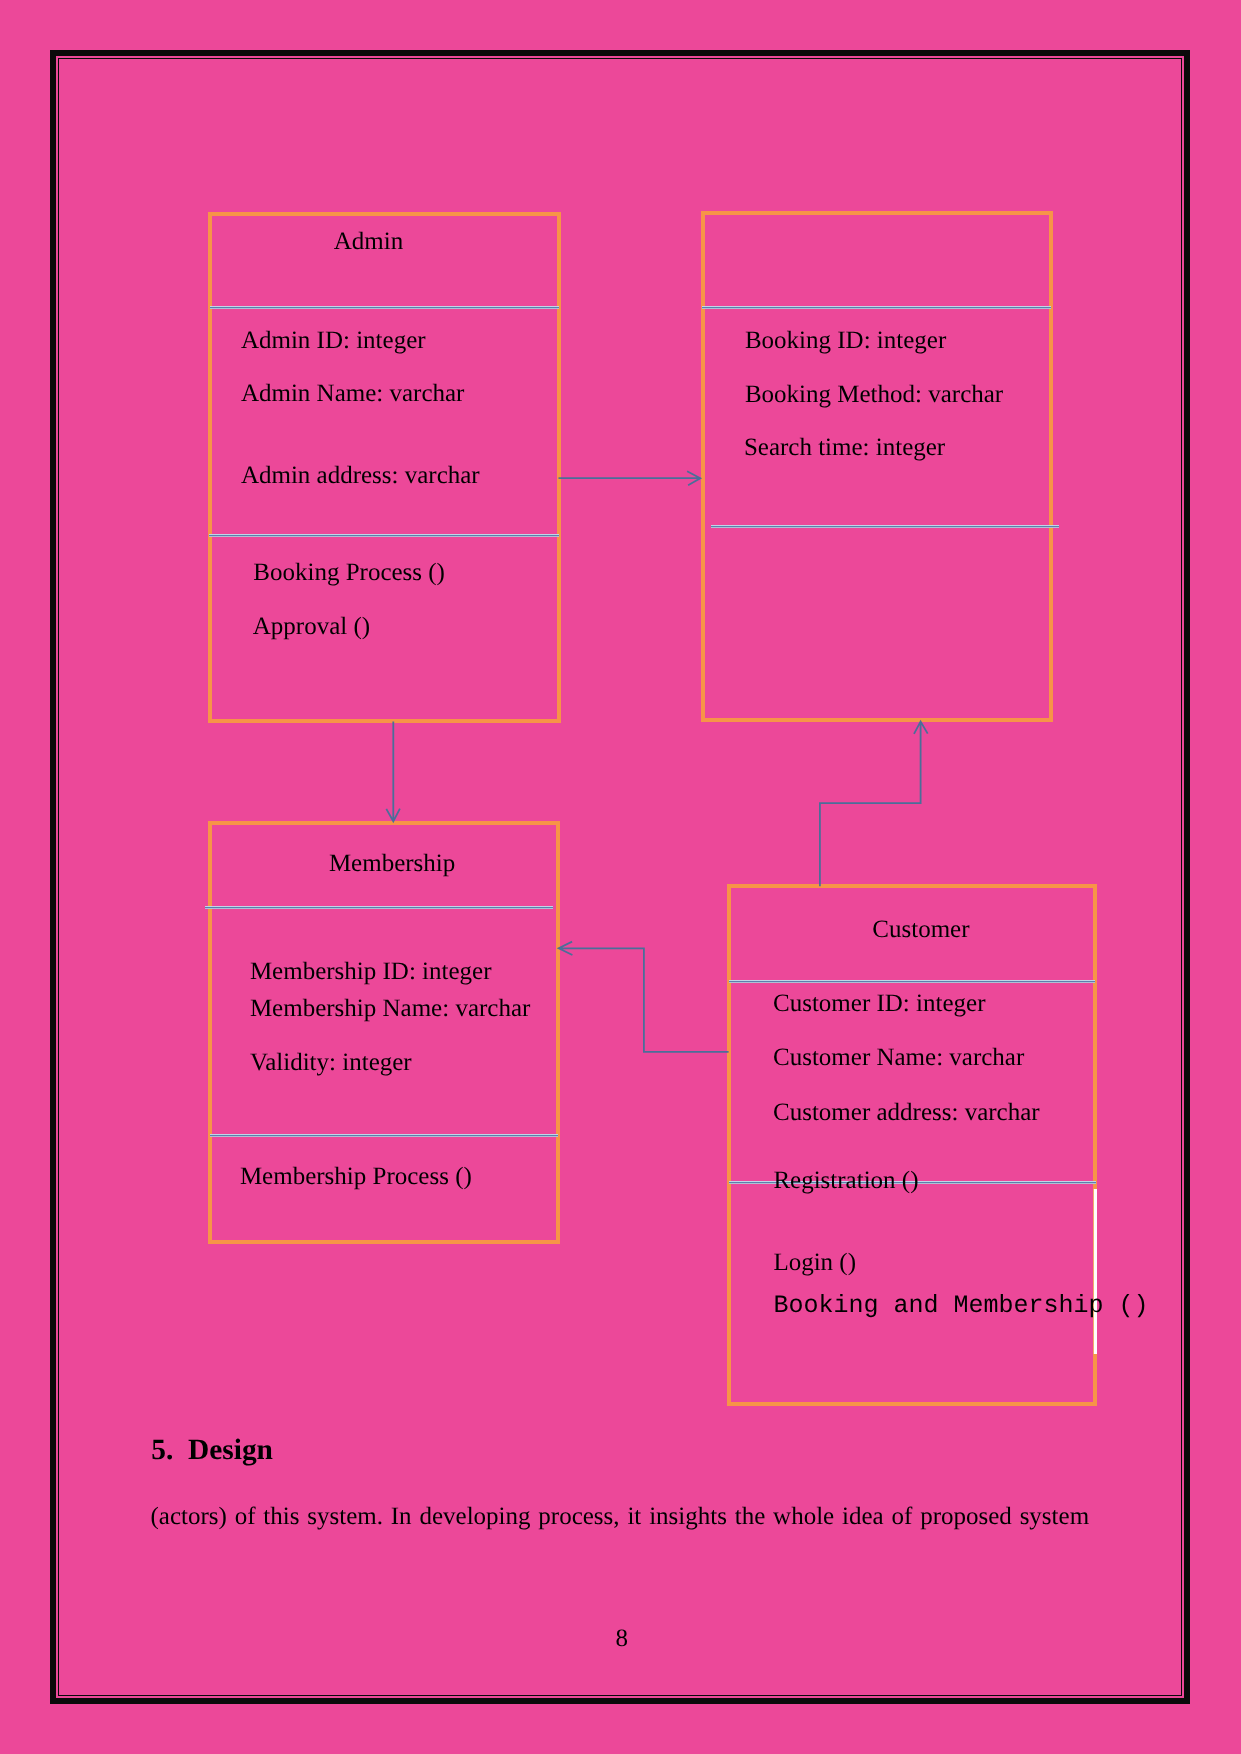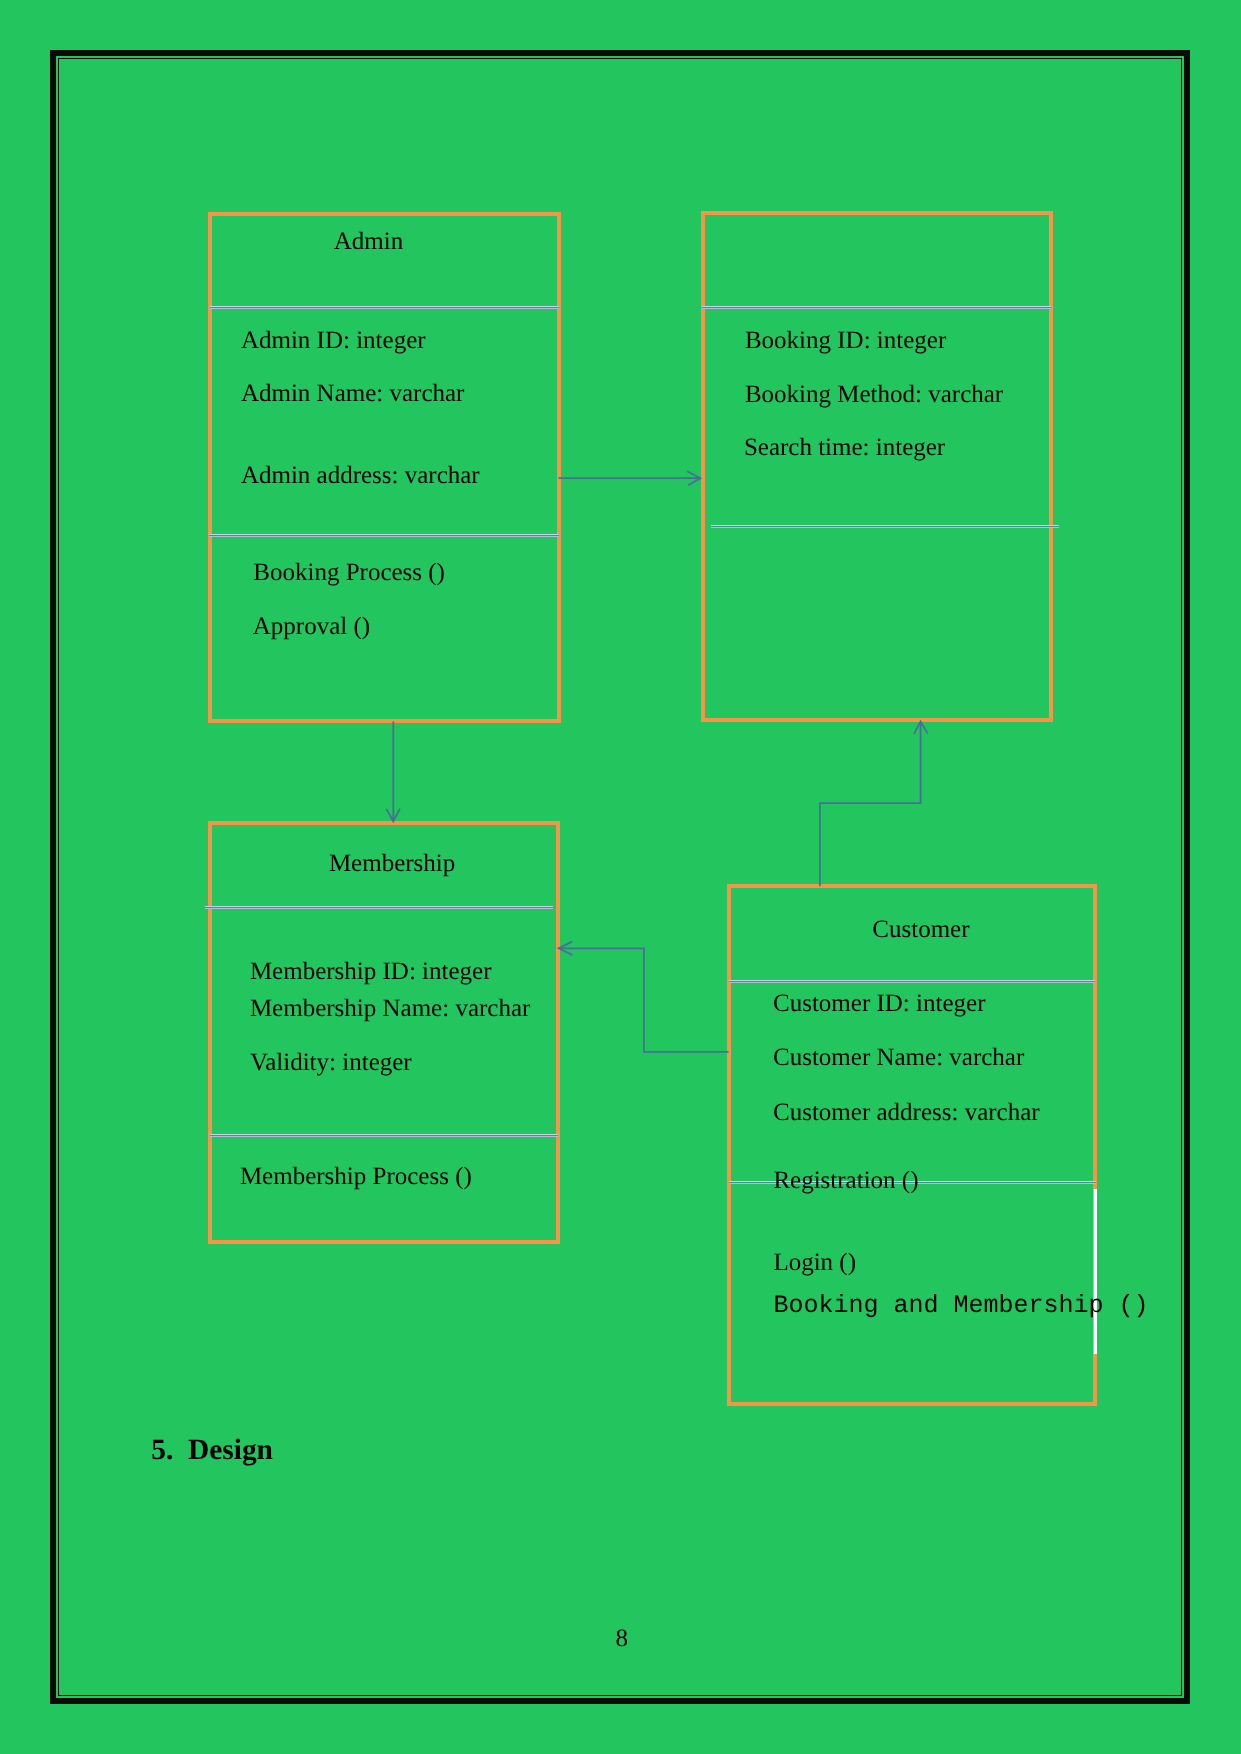--- a/index.html
+++ b/index.html
@@ -1,18 +1,18 @@
 <!DOCTYPE html>
 <html><head>
 <meta charset="utf-8">
 <style>
   html,body{margin:0;padding:0;}
   body{width:1241px;height:1754px;background:#ffffff;font-family:"Liberation Serif",serif;overflow:hidden;
        -webkit-font-smoothing:antialiased;text-rendering:geometricPrecision;}
-  #page{position:absolute;left:0;top:0;width:1241px;height:1754px;background:#22c55e;}
+  #page{position:absolute;left:0;top:0;width:1241px;height:1754px;background:#ec4899;}
 
   .page-border-outer{position:absolute;left:50px;top:50px;width:1140px;height:1654px;
      border:6px solid #0a0a0a;box-sizing:border-box;}
   .page-border-inner{position:absolute;left:58px;top:58px;width:1124px;height:1638px;
      border:1.2px solid #0a0a0a;box-sizing:border-box;}
 
   .umlbox{position:absolute;box-sizing:border-box;border:4px solid #F79447;background:transparent;}
   .divider{position:absolute;height:3px;
      background:linear-gradient(to bottom,#ffffff 0%,#A3C0DE 25%,#41659A 60%,#ffffff 100%);}
   .uml-line{position:absolute;font-size:25px;color:#000000;white-space:nowrap;line-height:1;}
@@ -79,17 +79,18 @@
       <path d="M819.9,886.2 L819.9,803.1 L920.6,803.1 L920.6,721.6 M914,733.9 L920.6,721.6 L927.7,733.6"></path>
       <path d="M728.6,1051.8 L643.9,1051.8 L643.9,948.3 L558.9,948.3 M572.1,941.6 L558.7,948.3 L572.4,955"></path>
     </g>
   </svg>
 
   <div class="heading" style="left:151.2px;top:1436.2px;">
     <span>5.</span><span style="display:inline-block;width:14.8px;"></span><span>Design</span>
   </div>
 
   <div style="position:absolute;left:150.5px;top:1485.2px;width:938.6px;">
+    <div class="tline just" style="position:relative;margin-top:18.4px;">(actors) of this system. In developing process, it insights the whole idea of proposed system</div>
   </div>
 
   <div class="pagenum" style="left:615.5px;top:1626.3px;">8</div>
 
 </div>
 
 </body></html>

